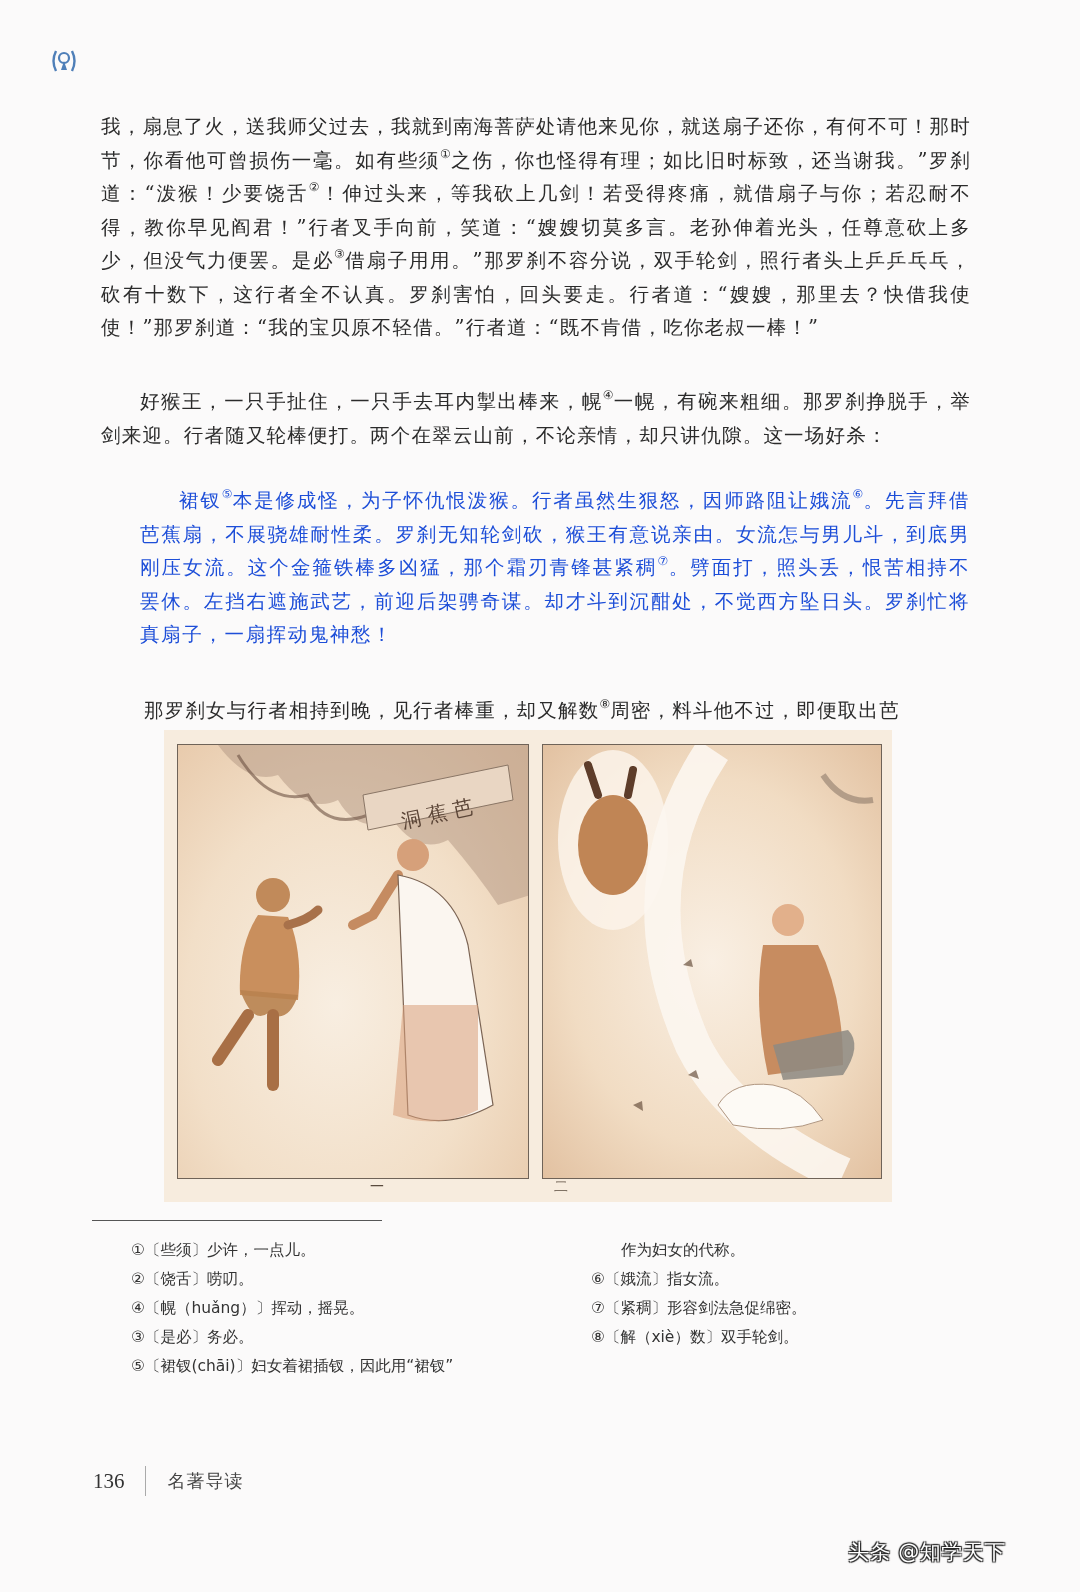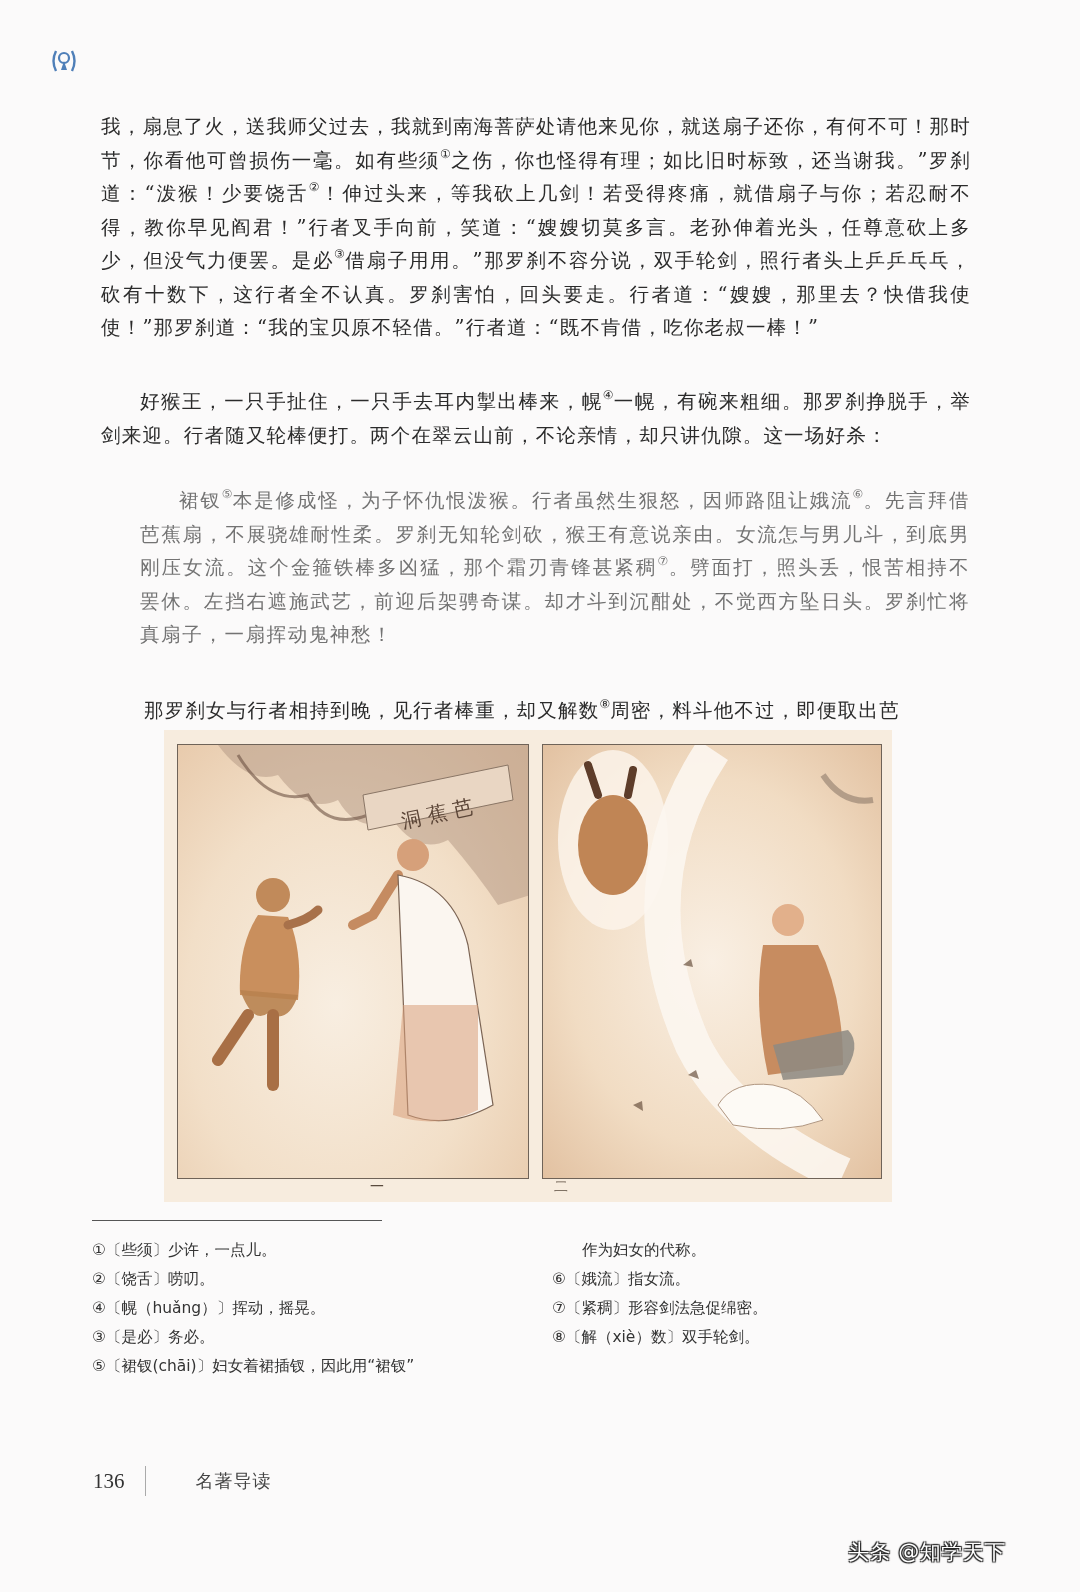--- a/index.html
+++ b/index.html
@@ -7,40 +7,40 @@
     width: 1080px; height: 1592px; background: #fbfafa; position: relative; overflow: hidden;
     font-family: "DejaVu Serif", "Liberation Serif", serif; color: #2a2a2a;
   }
   .logo-icon { position: absolute; left: 50px; top: 48px; width: 28px; height: 26px; }
   .body-text { position: absolute; left: 101px; width: 870px; font-size: 19.5px; line-height: 33.5px; letter-spacing: 1.2px; color: #2b2b2b; }
   .para { margin: 0; text-align: justify; }
   .para.indent { text-indent: 2em; }
   sup.fn { font-size: 12px; vertical-align: 9px; line-height: 0; letter-spacing: 0; }
   .block1 { top: 110px; }
   .block2 { top: 385px; }
-  .poem { position: absolute; left: 140px; top: 484px; width: 830px; font-size: 19.5px; line-height: 33.5px; letter-spacing: 1.6px; color: #737373; }
+  .poem { position: absolute; left: 140px; top: 484px; width: 830px; font-size: 19.5px; line-height: 33.5px; letter-spacing: 1.6px; color: #1d4ed8; }
   .poem .para { text-indent: 2em; }
   .block3 { position: absolute; left: 140px; top: 690px; width: 830px; font-size: 19.5px; line-height: 33px; letter-spacing: 1.2px; color: #2b2b2b; margin:4px; }
   .illustration { position: absolute; left: 164px; top: 730px; width: 728px; height: 472px; background: #f7ecde; }
   .panel { position: absolute; top: 14px; border: 1px solid #6f6358; box-sizing: border-box; overflow: hidden; }
   .panel.left { left: 13px; width: 242px; height: 435px; background: radial-gradient(ellipse at 45% 60%, #f8eee1 0%, #f2dfc8 55%, #e6c6a6 100%); }
   .panel.right { left: 378px; width: 340px; height: 435px; top: 14px; background: radial-gradient(ellipse at 50% 50%, #f9efe3 0%, #f1dcc3 60%, #e2c1a1 100%); }
   .panel.left { width: 352px; }
   .panel svg { position: absolute; left: 0; top: 0; }
   .panel-num { position: absolute; top: 448px; font-size: 14px; color: #5a4b3e; }
   .footnote-rule { position: absolute; left: 92px; top: 1220px; width: 290px; height: 1px; background: #555; }
   .notes { position: absolute; top: 1236px; font-family: "DejaVu Sans", "Liberation Sans", sans-serif; font-size: 15.5px; line-height: 29px; color: #333; }
   .notes.left { left: 92px; width: 440px; }
   .notes.right { left: 552px; width: 320px; }
-  .note { white-space: nowrap; }
+  .note { white-space: nowrap; margin-left: 39px; }
   .note.cont { padding-left: 30px; }
   .page-footer { position: absolute; left: 93px; top: 1466px; display: flex; align-items: center; }
   .page-num { font-family: "Liberation Serif", serif; font-size: 21px; color: #333; }
   .footer-sep { width: 1px; height: 30px; background: #aaa; margin: 0 22px 0 20px; }
-  .book-title { font-family: "DejaVu Sans", sans-serif; font-size: 18px; color: #444; letter-spacing: 1px; margin-left: 28px; }
+  .book-title { font-family: "DejaVu Sans", sans-serif; font-size: 18px; color: #444; letter-spacing: 1px; }
   .watermark { position: absolute; left: 848px; top: 1538px; font-family: "DejaVu Sans", sans-serif; font-size: 21px; color: #fff; text-shadow: 1px 1px 1px #222, -1px -1px 1px #222, 1px -1px 1px #222, -1px 1px 1px #222; letter-spacing: 0.5px; }
 </style>
 </head>
 <body>
 
 <div class="logo-icon">
   <svg width="28" height="26" viewBox="0 0 28 26">
     <path d="M6 3 Q1 13 6 23" stroke="#4f7fb8" stroke-width="2.4" fill="none"></path>
     <path d="M22 3 Q27 13 22 23" stroke="#4f7fb8" stroke-width="2.4" fill="none"></path>
     <circle cx="14" cy="10" r="5" stroke="#4f7fb8" stroke-width="2.2" fill="none"></circle>

